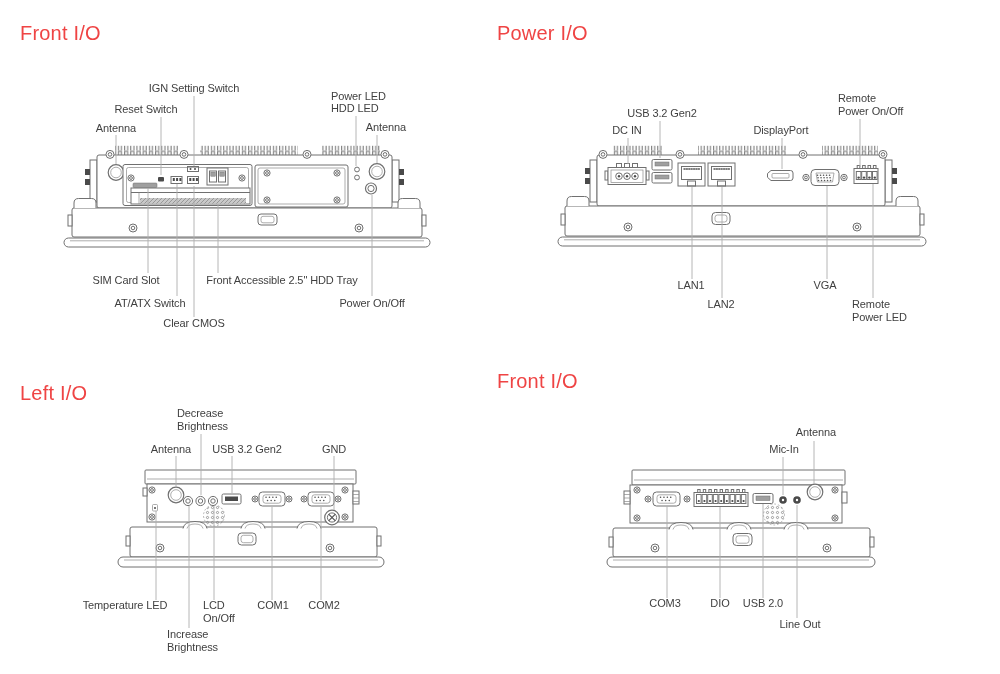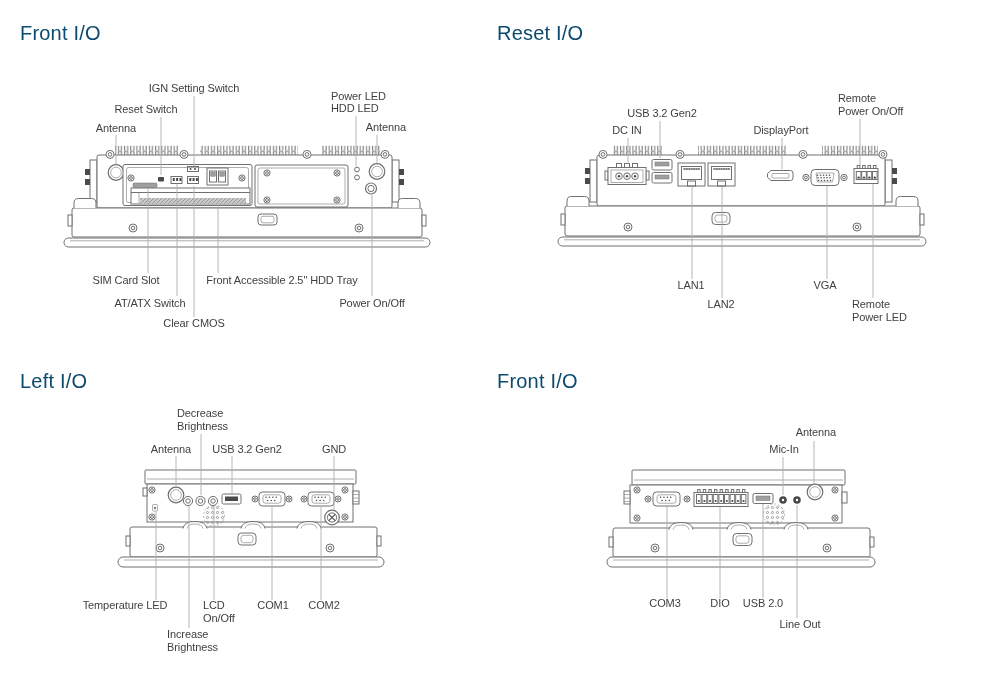--- a/index.html
+++ b/index.html
@@ -1,37 +1,37 @@
 <!DOCTYPE html>
 <html><head>
 <meta charset="utf-8">
 <style>
   html,body{margin:0;padding:0;background:#fff;}
   body{width:1000px;height:674px;position:relative;font-family:"Liberation Sans",sans-serif;}
   .canvas{position:absolute;left:0;top:0;width:1000px;height:674px;background:#fff;overflow:hidden;}
-  .title{position:absolute;font-size:20px;line-height:22px;color:#0c4a6e;letter-spacing:.2px;white-space:nowrap;}
+  .title{position:absolute;font-size:20px;line-height:22px;color:#ef4444;letter-spacing:.2px;white-space:nowrap;}
   svg{position:absolute;left:0;top:0;}
   .lbl{font-family:"Liberation Sans",sans-serif;font-size:11px;fill:#3f3f3f;letter-spacing:-.1px;}
   .fw{fill:#fff;stroke:#707070;stroke-width:1;}
   .fw2{fill:#fff;stroke:#707070;stroke-width:1.2;}
   .ln{fill:none;stroke:#707070;stroke-width:1;}
   .lnt{fill:none;stroke:#8a8a8a;stroke-width:.7;}
   .ld{stroke:#aeaeae;stroke-width:.9;}
   .dk{fill:#4a4a4a;stroke:none;}
   .mg{fill:#9f9f9f;stroke:#707070;stroke-width:.5;}
   .pinrow{stroke:#555;stroke-width:1.5;stroke-linecap:round;fill:none;}
 </style>
 </head>
 <body>
 
 <div class="canvas">
 
   <div class="title" style="left:20px;top:22px">Front I/O</div>
-  <div class="title" style="left:497px;top:22px">Reset I/O</div>
-  <div class="title" style="left:20px;top:370px">Left I/O</div>
+  <div class="title" style="left:497px;top:22px">Power I/O</div>
+  <div class="title" style="left:20px;top:382px">Left I/O</div>
   <div class="title" style="left:497px;top:370px">Front I/O</div>
 
   <svg width="1000" height="674" viewBox="0 0 1000 674">
     <defs>
       <g id="scr">
           <circle r="4" class="fw"></circle>
           <circle r="1.8" class="ln"></circle>
         </g>
       <g id="scrs">
           <circle r="3.1" class="fw"></circle>

